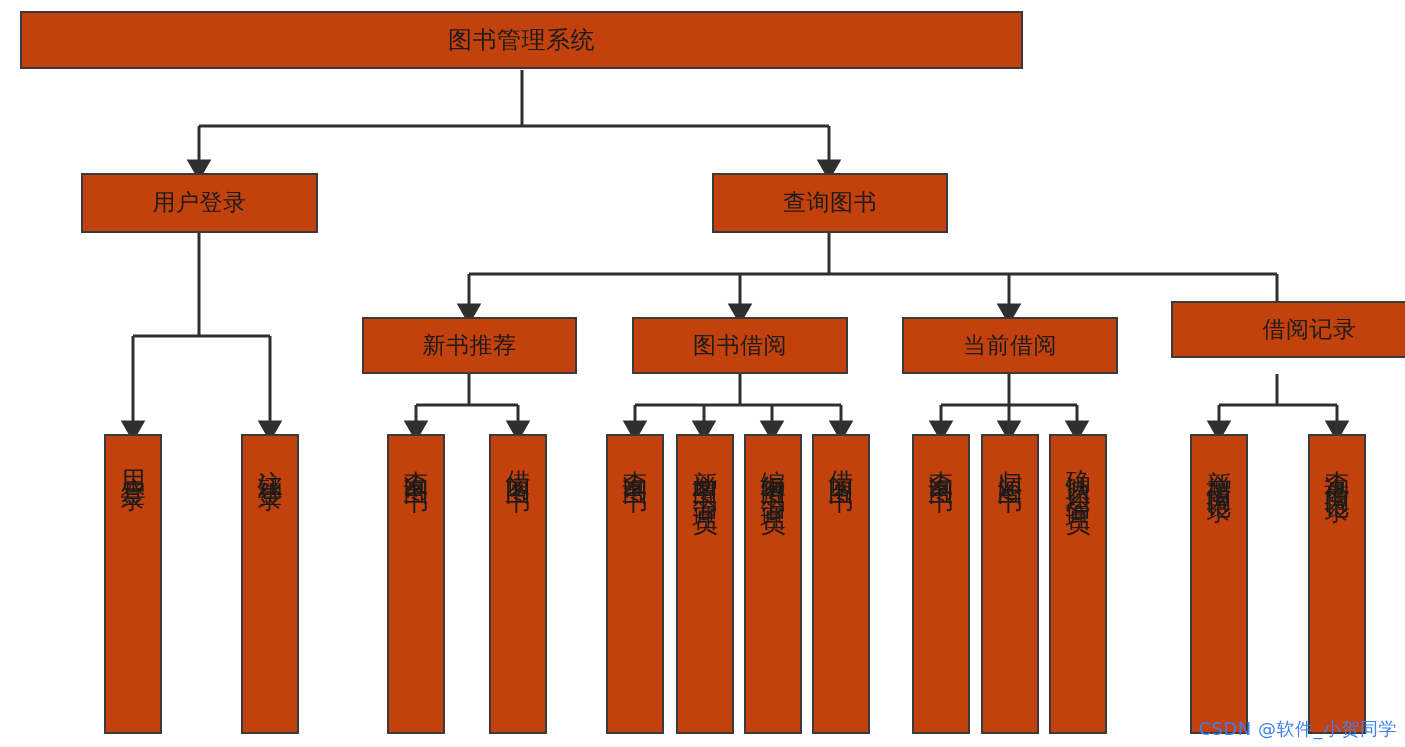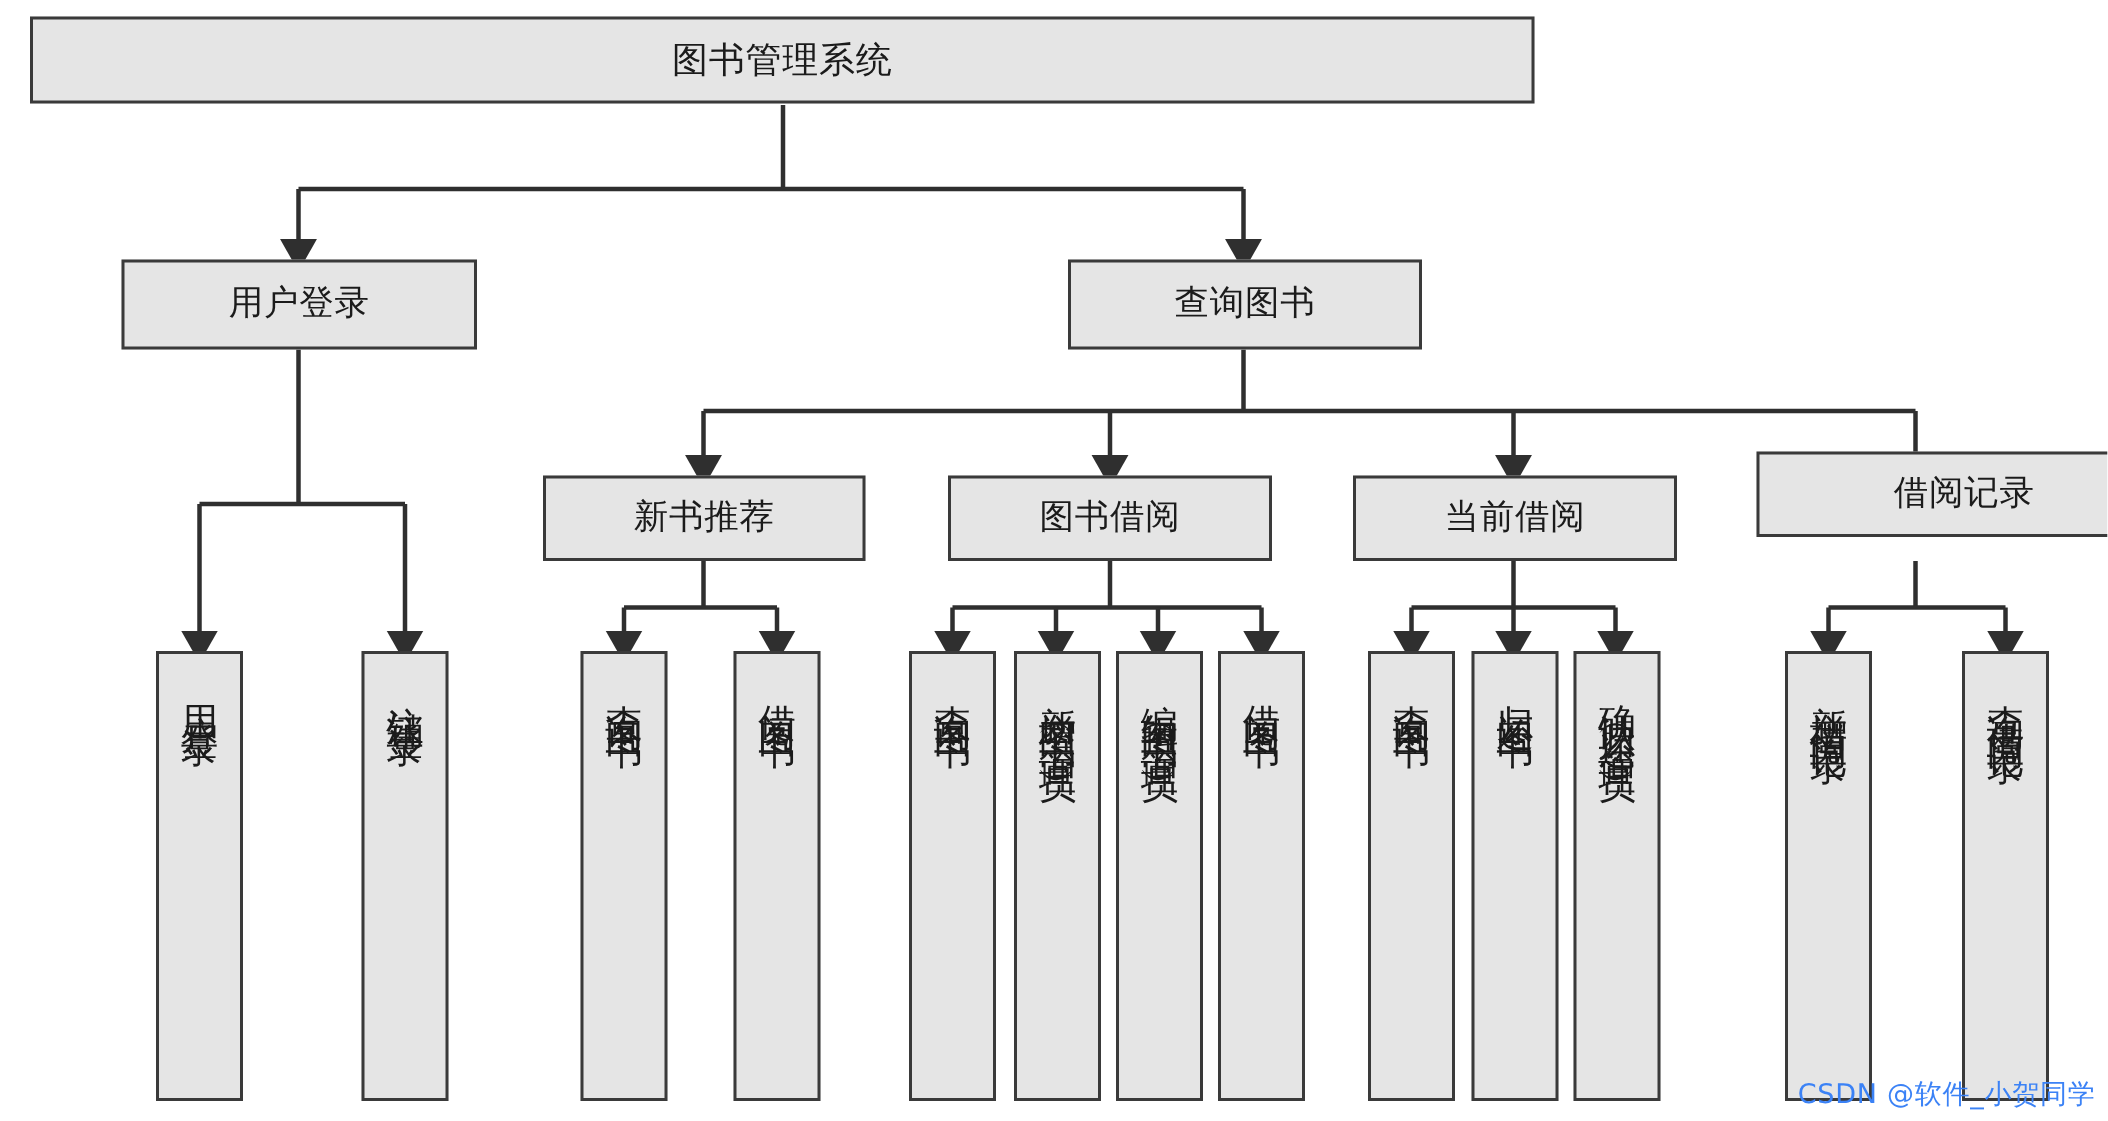--- a/index.html
+++ b/index.html
@@ -22,21 +22,21 @@
     position: absolute;
     left: 0;
     top: 0;
     width: 1405px;
     height: 747px;
     pointer-events: none;
   }
   .node {
     position: absolute;
     box-sizing: border-box;
-    background: #e5e5e5;
+    background: #c2410c;
     border: 2px solid #3a3a3a;
     display: flex;
     align-items: center;
     justify-content: center;
     color: #1b1b1b;
     z-index: 2;
   }
   .node-label {
     display: block;
     text-align: center;

